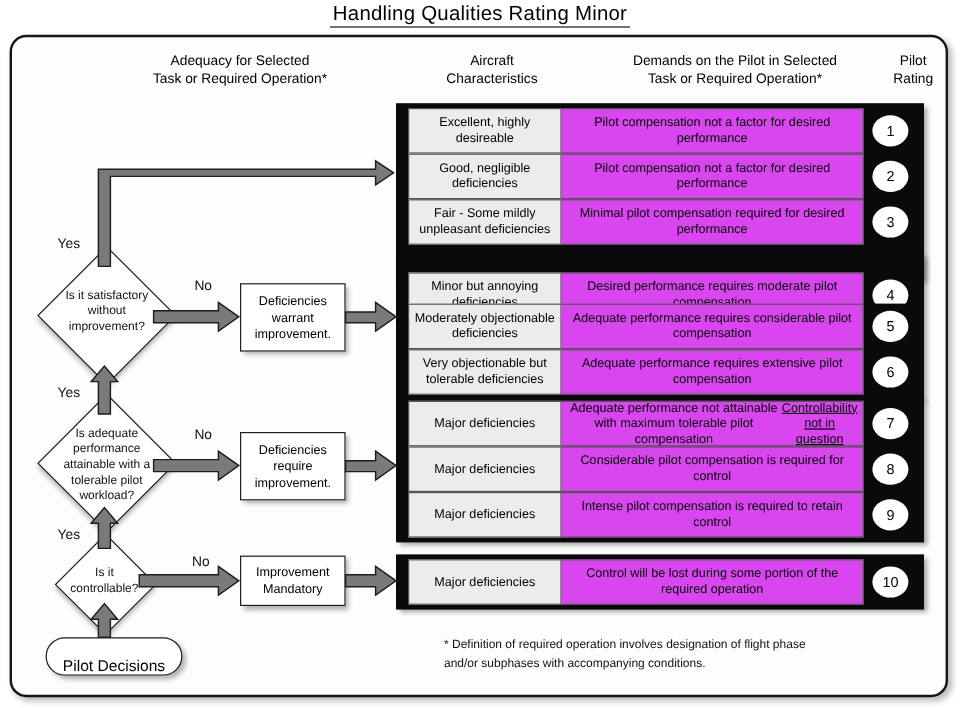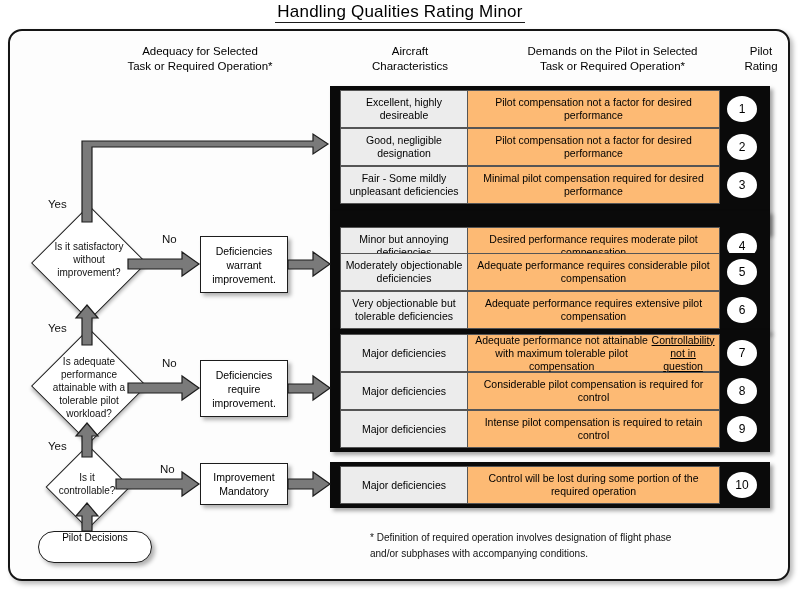--- a/index.html
+++ b/index.html
@@ -31,21 +31,21 @@
   
   .group{position:absolute;background:#0a0a0a;
          box-shadow:3px 3px 4px rgba(0,0,0,.35);}
   .row{position:absolute;left:10px;display:flex;height:38px;}
   .cell-char{
     width:128px;background:#ececec;border:1px solid #555;
     display:flex;align-items:center;justify-content:center;text-align:center;
     font-size:10.5px;line-height:13px;box-sizing:border-box;padding:0 3px;
   }
   .cell-dem{
-    width:252px;background:#fdba74;border:1px solid #555;border-left:none;
+    width:252px;background:#d946ef;border:1px solid #555;border-left:none;
     display:flex;align-items:center;justify-content:center;text-align:center;
     font-size:10.5px;line-height:13px;box-sizing:border-box;padding:0 4px;
   }
   .cell-dem u{text-decoration:underline;}
   .cell-rate{
     width:44px;background:#0a0a0a;
     display:flex;align-items:center;justify-content:center;
   }
   .pill{
     width:30px;height:26px;border-radius:50%;background:#fff;
@@ -64,22 +64,22 @@
     color:#111;
   }
   .procbox{
     position:absolute;background:#fff;border:1.6px solid #1d1d1d;
     display:flex;align-items:center;justify-content:center;text-align:center;
     font-size:10.5px;line-height:14px;
     box-shadow:3px 3px 4px rgba(0,0,0,.3);box-sizing:border-box;
   }
   .terminal{
     position:absolute;background:#fff;border:1.6px solid #1d1d1d;
-    border-radius:20px;display:flex;align-items:flex-start;justify-content:center;
-    font-size:10px;box-shadow:3px 3px 4px rgba(0,0,0,.3);box-sizing:border-box;
+    border-radius:20px;display:flex;align-items:flex-end;justify-content:center;
+    font-size:13px;box-shadow:3px 3px 4px rgba(0,0,0,.3);box-sizing:border-box;
   }
   .yesno{position:absolute;font-size:11.5px;color:#111;}
 
   
   #wires{position:absolute;left:0;top:0;width:800px;height:590px;}
 
   
   #footnote{
     position:absolute;left:370px;top:530px;width:400px;
     text-align:left;font-size:10px;line-height:16px;color:#111;
@@ -114,21 +114,21 @@
       <div class="row" style="top: 4px;">
         <div class="cell-char">Excellent, highly desireable</div>
         <div class="cell-dem">
           <span>Pilot compensation not a factor for desired performance</span>
         </div>
         <div class="cell-rate">
           <div class="pill">1</div>
         </div>
       </div>
       <div class="row" style="top: 42px;">
-        <div class="cell-char">Good, negligible designation</div>
+        <div class="cell-char">Good, negligible deficiencies</div>
         <div class="cell-dem">
           <span>Pilot compensation not a factor for desired performance</span>
         </div>
         <div class="cell-rate">
           <div class="pill">2</div>
         </div>
       </div>
       <div class="row" style="top: 80px;">
         <div class="cell-char">Fair - Some mildly unpleasant deficiencies</div>
         <div class="cell-dem">

